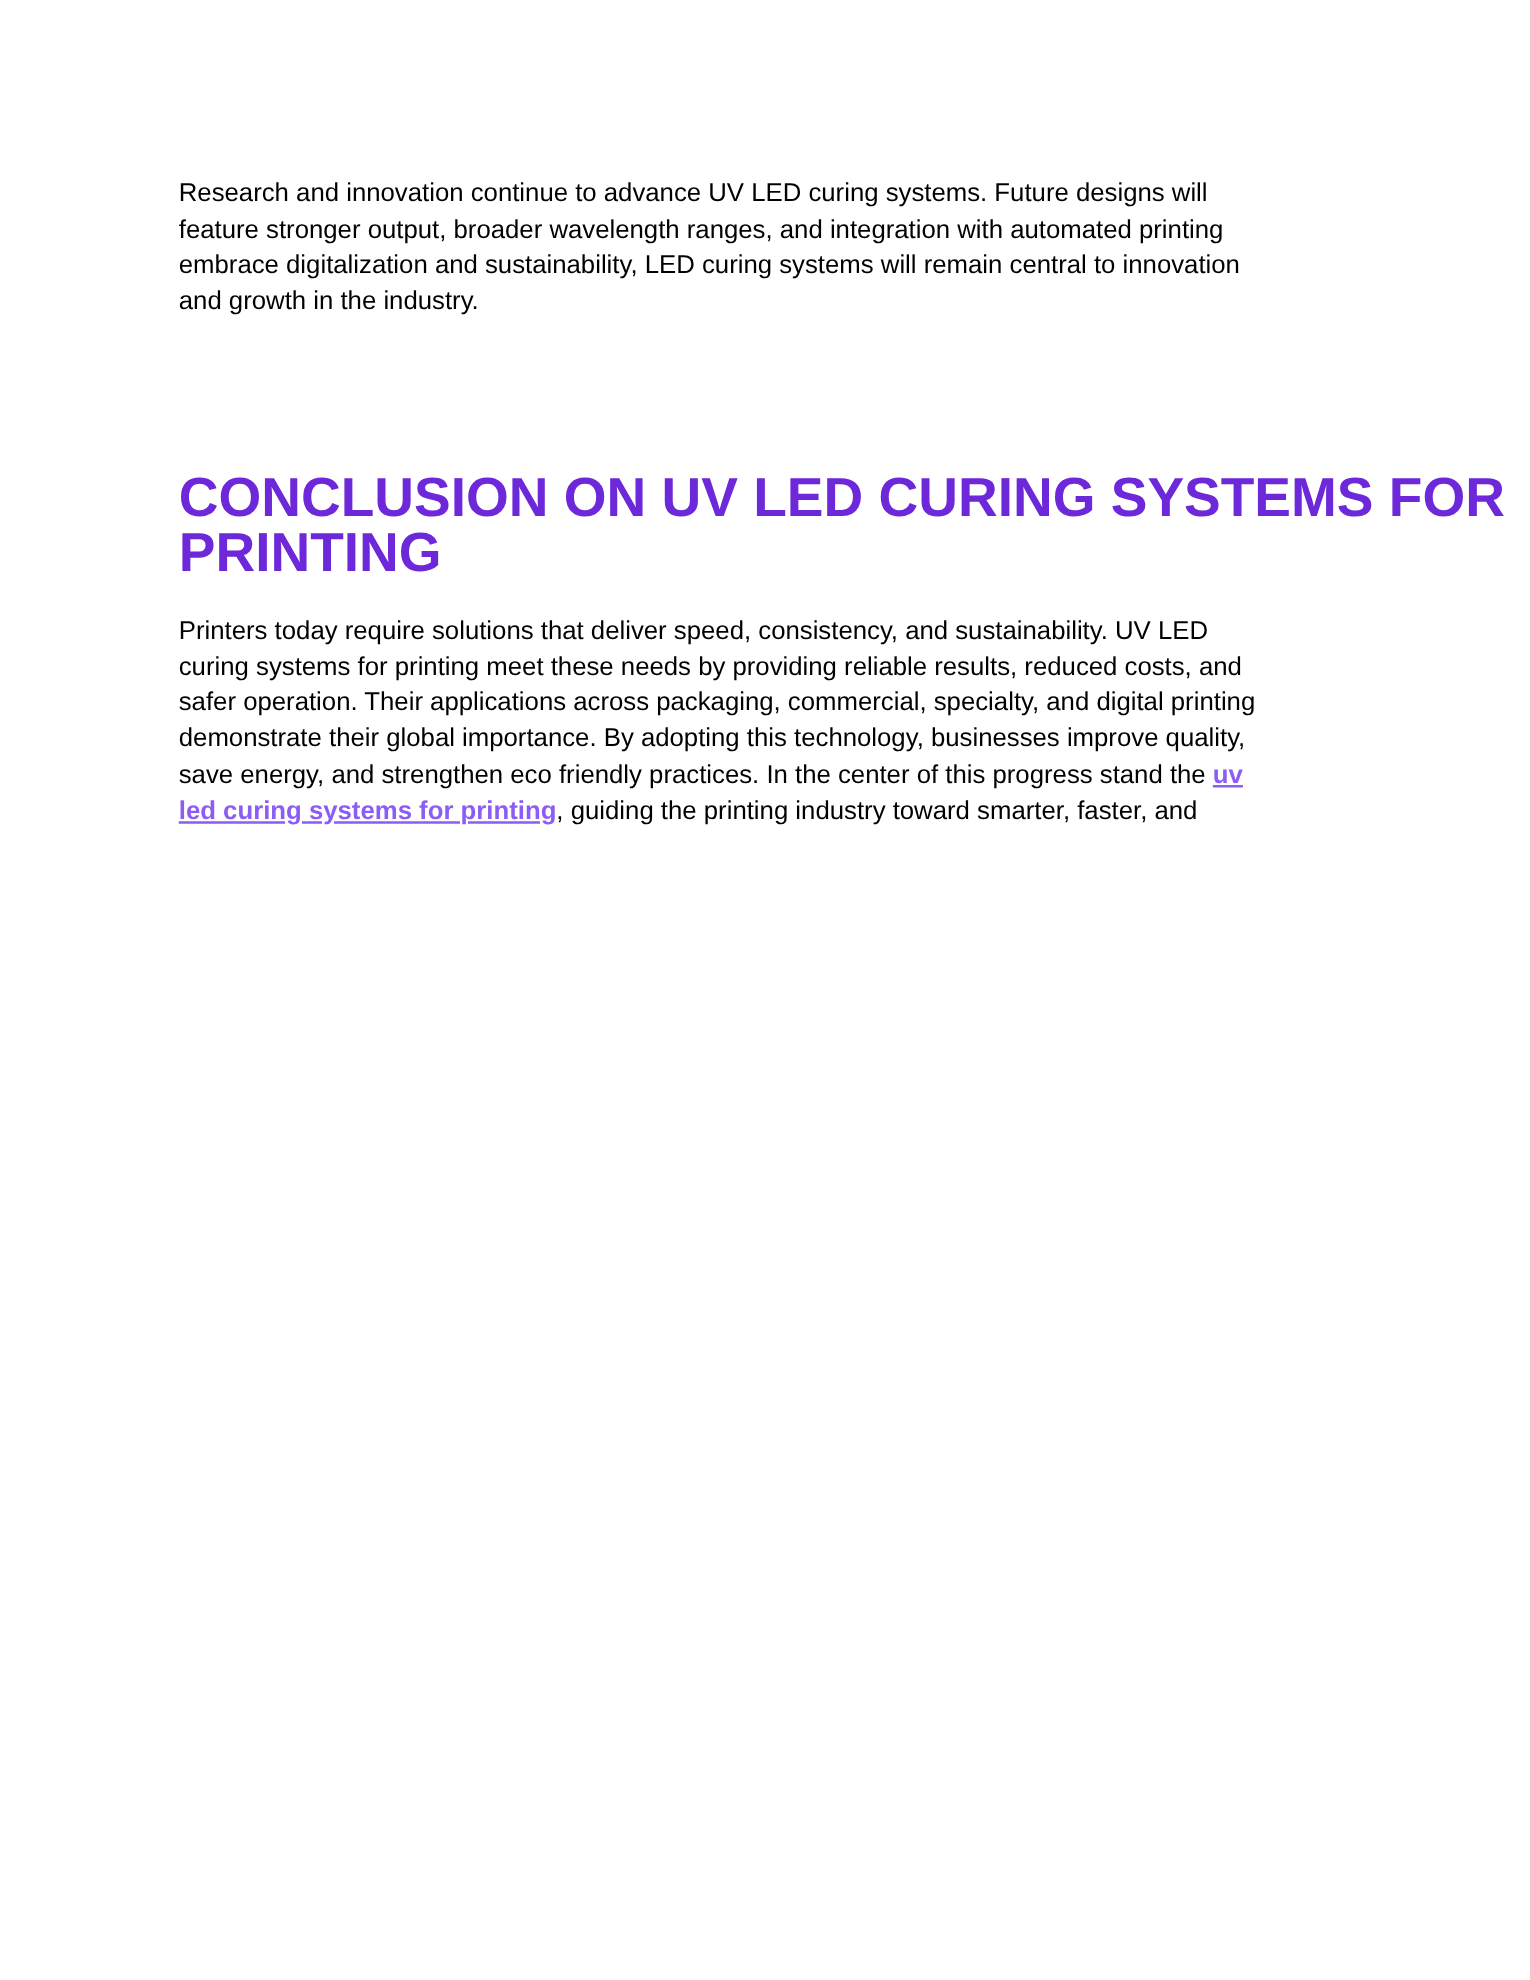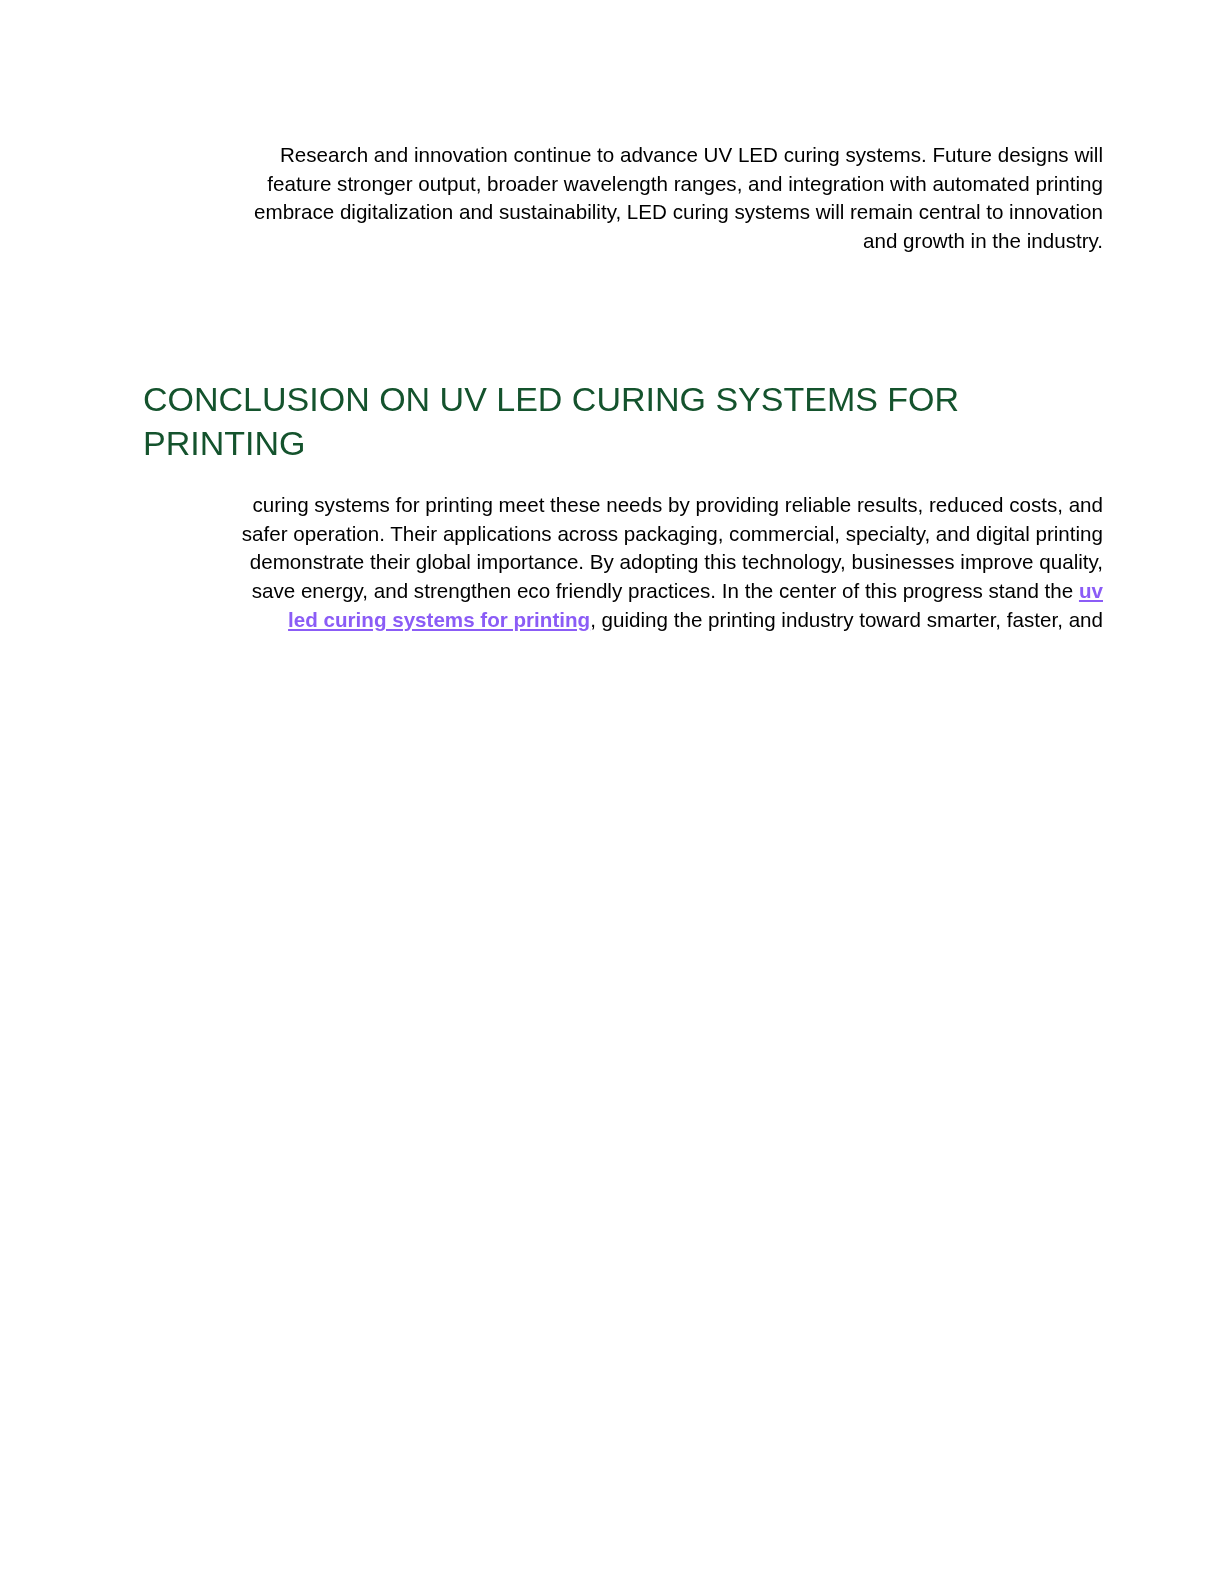--- a/index.html
+++ b/index.html
@@ -4,27 +4,27 @@
 <style>
   html, body { margin: 0; padding: 0; background: #ffffff; }
   body { width: 1224px; height: 1584px; position: relative; overflow: hidden; }
   .page { position: absolute; left: 0; top: 0; width: 1224px; height: 1584px; background: #fff; }
   .para {
     position: absolute; left: 143px; width: 960px;
     font-family: "Liberation Sans", sans-serif;
     font-size: 20.6px; line-height: 28.7px; color: #000;
     white-space: nowrap;
   }
-  .para .ln { display: block; text-align: right; }
+  .para .ln { display: block; }
   #p1 { top: 141px; }
   #p2 { top: 491px; }
   .heading {
     position: absolute; left: 143px; top: 377px; width: 960px;
     font-family: "Liberation Sans", sans-serif;
-    font-weight: normal; font-size: 34px; line-height: 44px; color: #14532d;
+    font-weight: bold; font-size: 44px; line-height: 44px; color: #6d28d9;
     white-space: nowrap;
   }
   .heading .ln { display: block; }
   a.link { color: #8b5cf6; font-weight: bold; text-decoration: underline; }
 </style>
 </head>
 <body>
 
 <div class="page">
 
@@ -34,20 +34,21 @@
     <span class="ln">embrace digitalization and sustainability, LED curing systems will remain central to innovation</span>
     <span class="ln">and growth in the industry.</span>
   </div>
 
   <h2 class="heading" style="margin:0;">
     <span class="ln">CONCLUSION ON UV LED CURING SYSTEMS FOR</span>
     <span class="ln">PRINTING</span>
   </h2>
 
   <div class="para" id="p2">
+    <span class="ln">Printers today require solutions that deliver speed, consistency, and sustainability. UV LED</span>
     <span class="ln">curing systems for printing meet these needs by providing reliable results, reduced costs, and</span>
     <span class="ln">safer operation. Their applications across packaging, commercial, specialty, and digital printing</span>
     <span class="ln">demonstrate their global importance. By adopting this technology, businesses improve quality,</span>
     <span class="ln"><span>save energy, and strengthen eco friendly practices. In the center of this progress stand the </span><a class="link" href="#">uv</a></span>
     <span class="ln"><a class="link" href="#">led curing systems for printing</a><span>, guiding the printing industry toward smarter, faster, and</span></span>
   </div>
 
 </div>
 
 </body></html>

